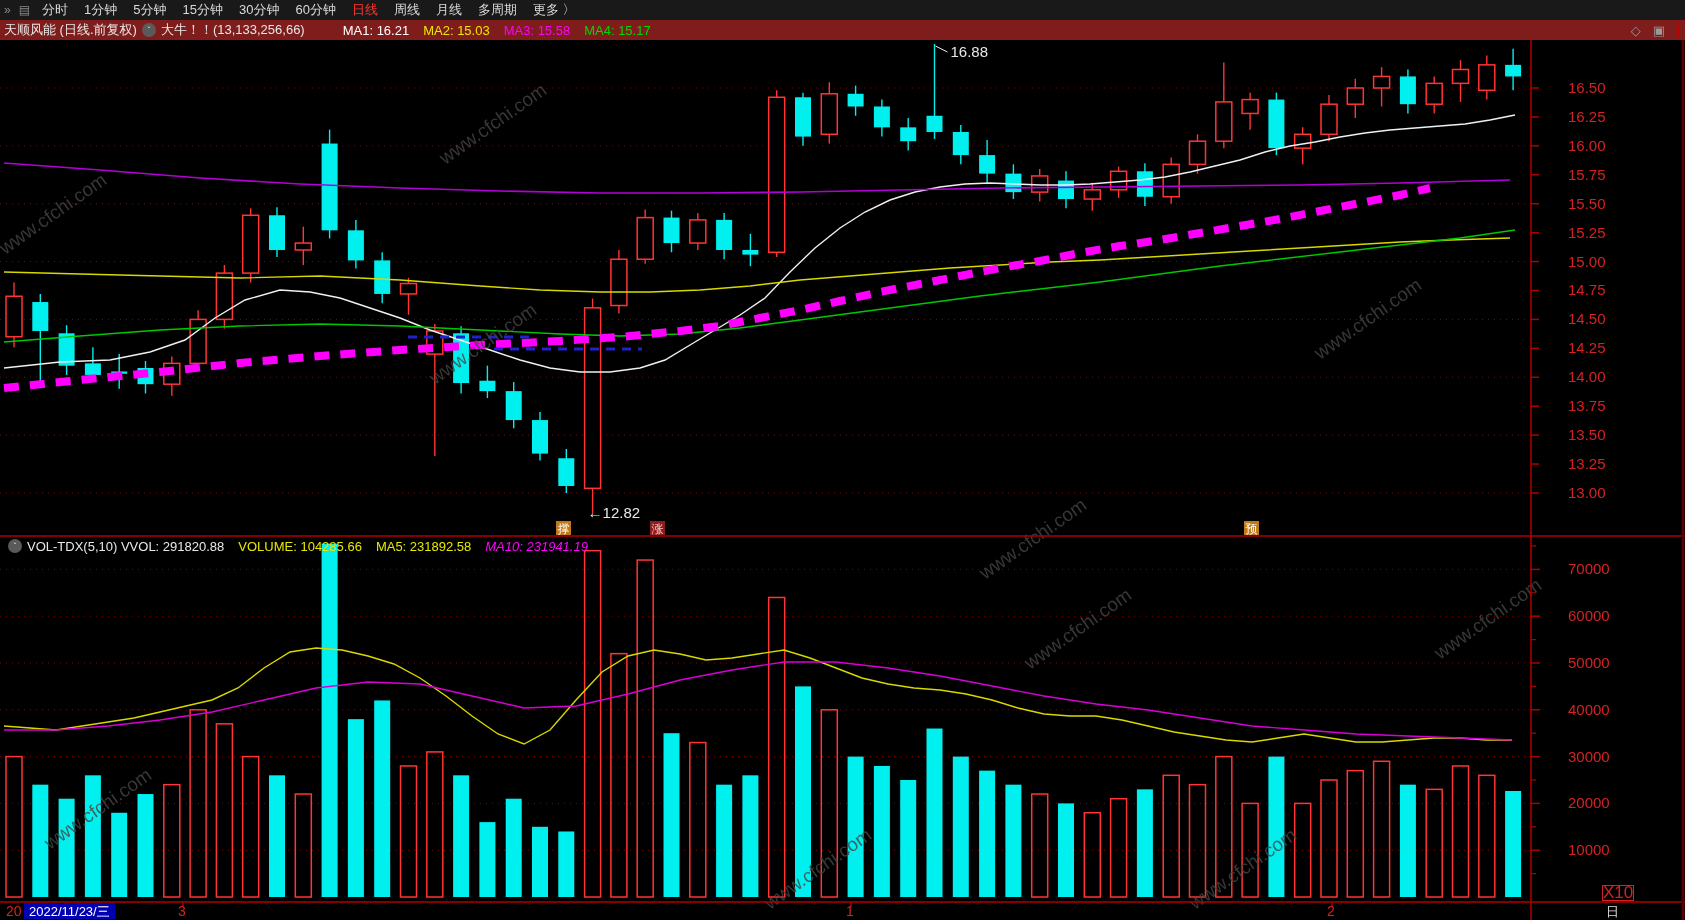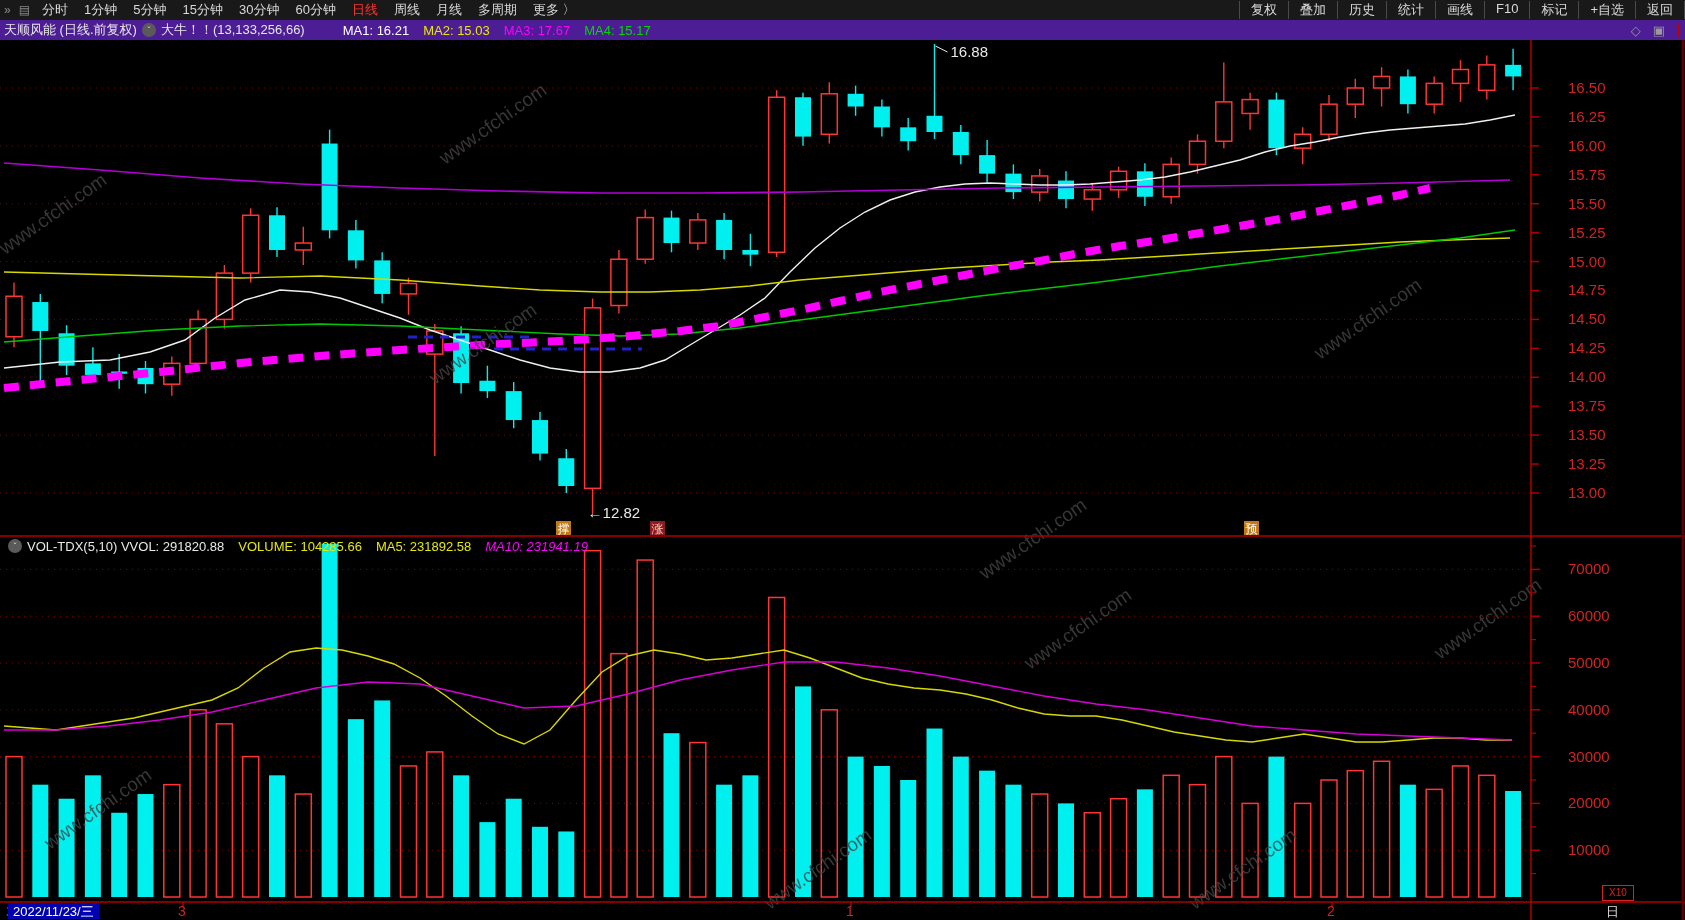--- a/index.html
+++ b/index.html
@@ -8,43 +8,43 @@
   
   #menubar{position:absolute;left:0;top:0;width:1685px;height:20px;background:#191919;
            display:flex;align-items:center;font-size:13px;color:#d9d9d9;}
   .mb-icon{color:#8a8a8a;padding:0 4px;font-size:12px;cursor:pointer;}
   .mi{padding:0 8px;cursor:pointer;white-space:nowrap;}
   .mi.active{color:#ff3232;}
   #menubar .spacer{flex:1;}
   .mr{padding:0 11px;border-left:1px solid #4a4a4a;cursor:pointer;white-space:nowrap;}
   .mr:last-child{border-right:1px solid #4a4a4a;}
   
-  #titlerow{position:absolute;left:0;top:20px;width:1685px;height:20px;background:#4c1d95;
+  #titlerow{position:absolute;left:0;top:20px;width:1685px;height:20px;background:#7f1d1d;
             display:flex;align-items:center;font-size:13px;color:#e6e6e6;}
   #titlerow .t-name{padding-left:4px;}
   .dd-circle{display:inline-block;width:14px;height:14px;border-radius:50%;background:#5a5a5a;
              color:#ddd;font-size:9px;line-height:14px;text-align:center;margin:0 5px;cursor:pointer;}
   .ma-item{margin-left:14px;white-space:nowrap;}
   #titlerow .t-right{margin-left:auto;display:flex;align-items:center;color:#9a9a9a;}
   #titlerow .t-right span{margin:0 6px;cursor:pointer;}
   .red-nub{display:inline-block;width:2px;height:15px;background:#c00000;margin-left:8px;margin-right:40px;}
   
   #volheader{position:absolute;left:3px;top:537px;height:18px;display:flex;align-items:center;
              font-size:13px;white-space:nowrap;z-index:5;}
   #volheader .vh-white{color:#e8e8e8;margin-right:14px;}
   #volheader .vh-yellow{color:#e8e800;margin-right:14px;}
   #volheader .vh-magenta{color:#ff00ff;font-style:italic;}
   
   #bottomrow{position:absolute;left:0;top:903px;width:1335px;height:17px;z-index:5;font-size:14px;}
   #bottomrow span{position:absolute;top:0;line-height:17px;}
   .bx-red{color:#d42222;}
-  #datebox{left:8px;background:#0000b2;color:#fff;font-size:13px;padding:0 5px;height:16px;}
+  #datebox{left:24px;background:#0000b2;color:#fff;font-size:13px;padding:0 5px;height:16px;}
   #periodlabel{left:1606px;color:#dcdcdc;font-size:13px;}
   #x10box{position:absolute;left:1602px;top:885px;width:30px;height:14px;border:1px solid #d42222;
-          color:#d42222;font-size:10px;line-height:14px;text-align:center;background:#000;z-index:5;}
+          color:#d42222;font-size:17px;line-height:14px;text-align:center;background:#000;z-index:5;}
   svg{position:absolute;left:0;top:40px;}
 </style>
 </head>
 <body>
 
 <div id="app">
 
   <div id="menubar">
     <span class="mb-icon">»</span>
     <span class="mb-icon">▤</span>
@@ -55,41 +55,30 @@
         <span class="mi">15分钟</span>
         <span class="mi">30分钟</span>
         <span class="mi">60分钟</span>
         <span class="mi active">日线</span>
         <span class="mi">周线</span>
         <span class="mi">月线</span>
         <span class="mi">多周期</span>
         <span class="mi">更多 〉</span>
       </span>
     <span class="spacer"></span>
-    <span id="menu-right" style="display:flex;">
-        <span class="mr">复权</span>
-        <span class="mr">叠加</span>
-        <span class="mr">历史</span>
-        <span class="mr">统计</span>
-        <span class="mr">画线</span>
-        <span class="mr">F10</span>
-        <span class="mr">标记</span>
-        <span class="mr">+自选</span>
-        <span class="mr">返回</span>
-      </span>
   </div>
 
   <div id="titlerow">
     <span class="t-name">天顺风能 (日线.前复权)</span>
     <span class="dd-circle">ˇ</span>
     <span>大牛！！(13,133,256,66)</span>
     <span id="ma-values" style="display:flex;margin-left:24px;">
         <span class="ma-item" style="color: rgb(255, 255, 255);">MA1: 16.21</span>
         <span class="ma-item" style="color: rgb(232, 232, 0);">MA2: 15.03</span>
-        <span class="ma-item" style="color: rgb(255, 0, 255);">MA3: 17.67</span>
+        <span class="ma-item" style="color: rgb(255, 0, 255);">MA3: 15.58</span>
         <span class="ma-item" style="color: rgb(0, 216, 0);">MA4: 15.17</span>
       </span>
     <span class="t-right">
       <span>◇</span>
       <span>▣</span>
       <span class="red-nub"></span>
     </span>
   </div>
 
   <svg id="chart" width="1685" height="880">

